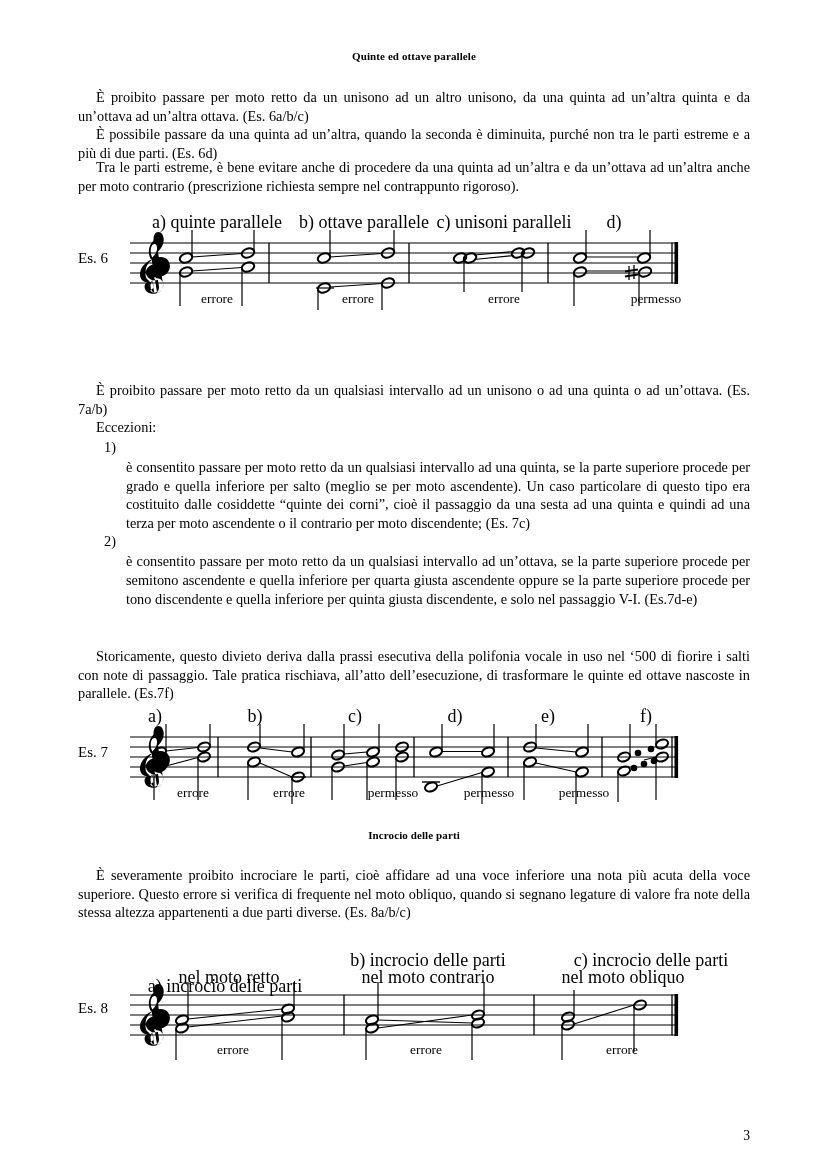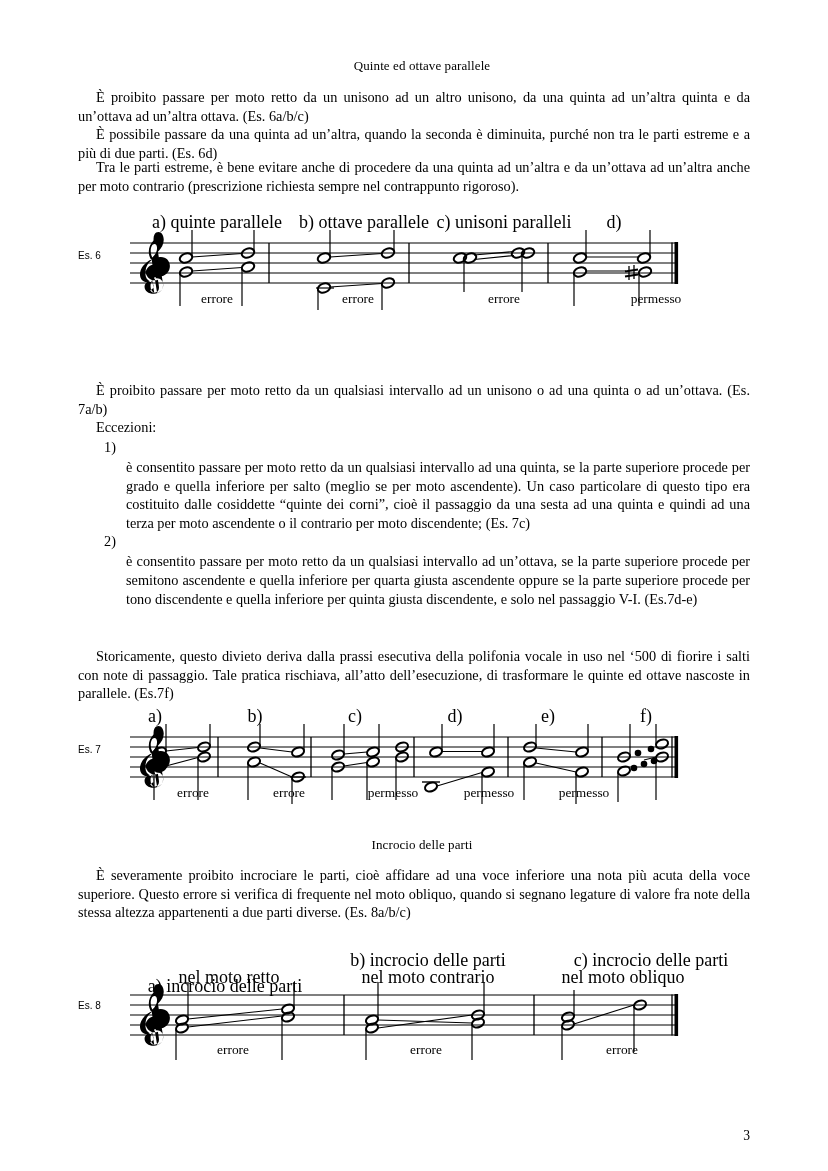--- a/index.html
+++ b/index.html
@@ -10,24 +10,24 @@
     color:#000000;
     position:relative;
     overflow:hidden;
   }
   .page{
     position:absolute;
     left:78px; top:0;
     width:672px; height:1171px;
   }
   h2.section-title{
-    font-size:13px;
-    font-weight:normal;
+    font-size:11px;
+    font-weight:bold;
     text-align:center;
-    margin:8px;
+    margin:0;
     letter-spacing:0.1px;
   }
   p.para{
     font-size:14.3px;
     line-height:18.6px;
     margin:0;
     text-align:justify;
     text-indent:18px;
     hyphens:none;
   }
@@ -46,22 +46,22 @@
   .list li .num{
     width:22px;
     flex:0 0 22px;
   }
   .list li .txt{flex:1 1 auto;margin-top:20px;}
 
   
   .example{position:relative;}
   .ex-label{
     position:absolute;
-    font-size:10px;
-    font-family:Liberation Sans, sans-serif;
+    font-size:15px;
+    font-family:Liberation Serif, serif;
   }
   .ex-caption{
     position:absolute;
     font-size:18px;
     text-align:center;
     white-space:nowrap;
     transform:translateX(-50%);
   }
   .ex-under{
     position:absolute;

